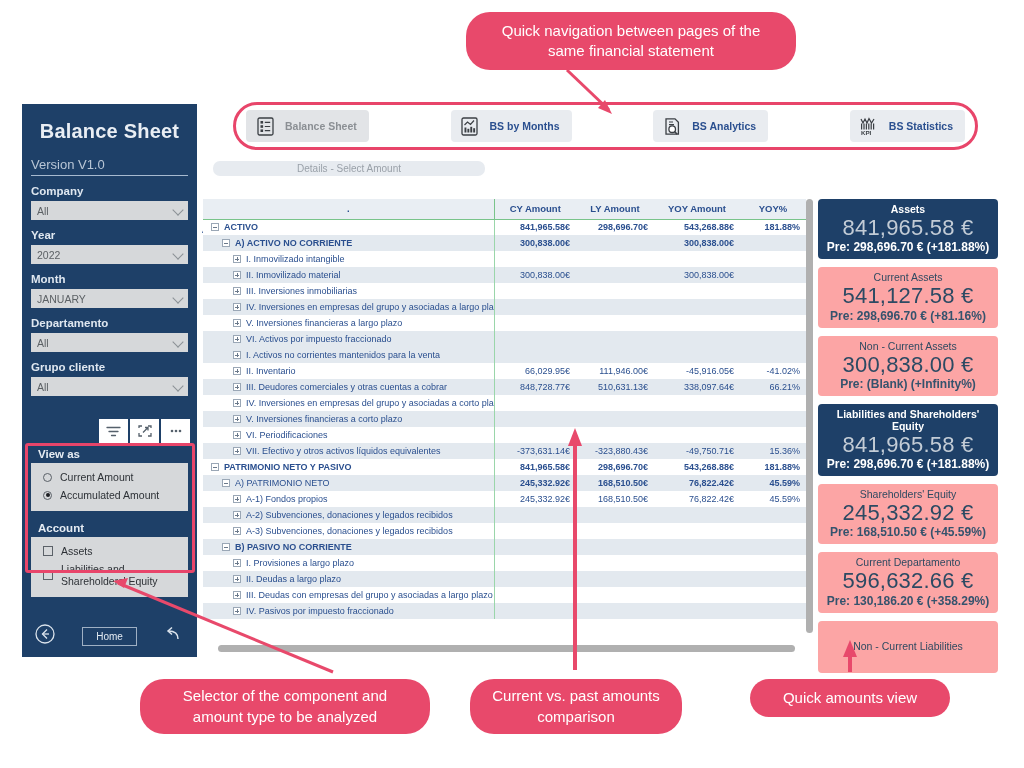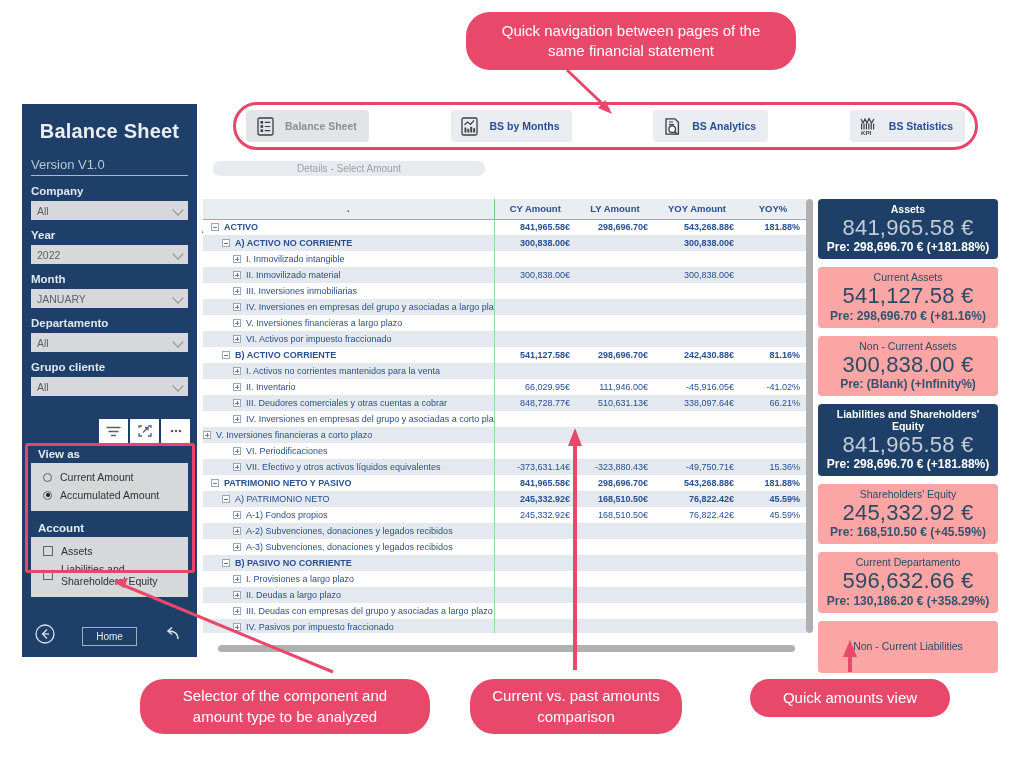--- a/index.html
+++ b/index.html
@@ -470,32 +470,20 @@
               <div class="lbl" style="padding-left: 30px;">
                 <span class="tnode plus"></span>
                 <span>VI. Activos por impuesto fraccionado</span>
               </div>
             </td>
             <td class="num"></td>
             <td class="num"></td>
             <td class="num"></td>
             <td class="num"></td>
           </tr>
-          <tr class="wht">
-            <td class="c0">
-              <div class="lbl" style="padding-left: 19px;">
-                <span class="tnode"></span>
-                <span style="font-weight: bold;">B) ACTIVO CORRIENTE</span>
-              </div>
-            </td>
-            <td class="num" style="font-weight: bold;">541,127.58€</td>
-            <td class="num" style="font-weight: bold;">298,696.70€</td>
-            <td class="num" style="font-weight: bold;">242,430.88€</td>
-            <td class="num" style="font-weight: bold;">81.16%</td>
-          </tr>
           <tr class="alt">
             <td class="c0">
               <div class="lbl" style="padding-left: 30px;">
                 <span class="tnode plus"></span>
                 <span>I. Activos no corrientes mantenidos para la venta</span>
               </div>
             </td>
             <td class="num"></td>
             <td class="num"></td>
             <td class="num"></td>
@@ -532,21 +520,21 @@
                 <span>IV. Inversiones en empresas del grupo y asociadas a corto plazo</span>
               </div>
             </td>
             <td class="num"></td>
             <td class="num"></td>
             <td class="num"></td>
             <td class="num"></td>
           </tr>
           <tr class="alt">
             <td class="c0">
-              <div class="lbl" style="">
+              <div class="lbl" style="padding-left: 30px;">
                 <span class="tnode plus"></span>
                 <span>V. Inversiones financieras a corto plazo</span>
               </div>
             </td>
             <td class="num"></td>
             <td class="num"></td>
             <td class="num"></td>
             <td class="num"></td>
           </tr>
           <tr class="wht">

